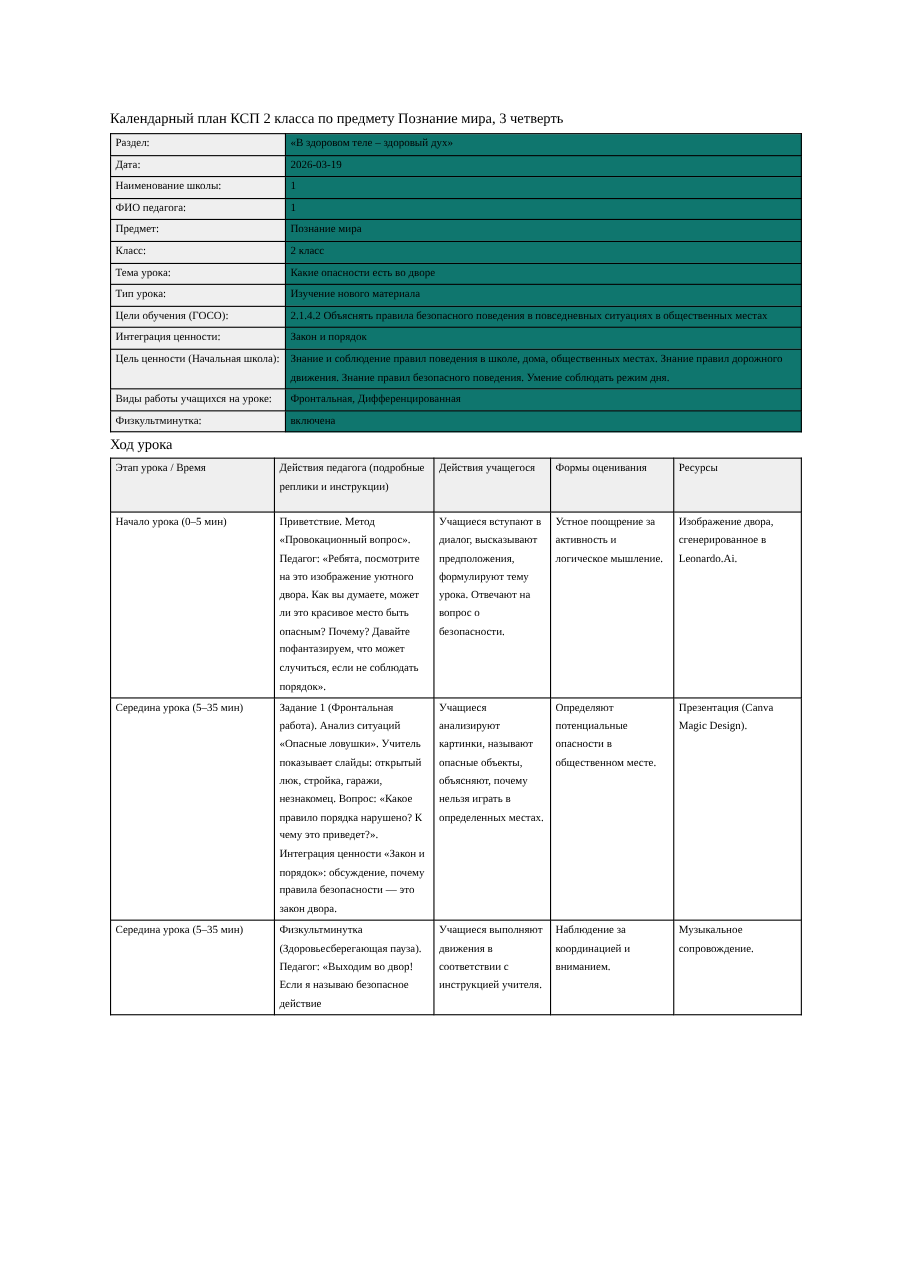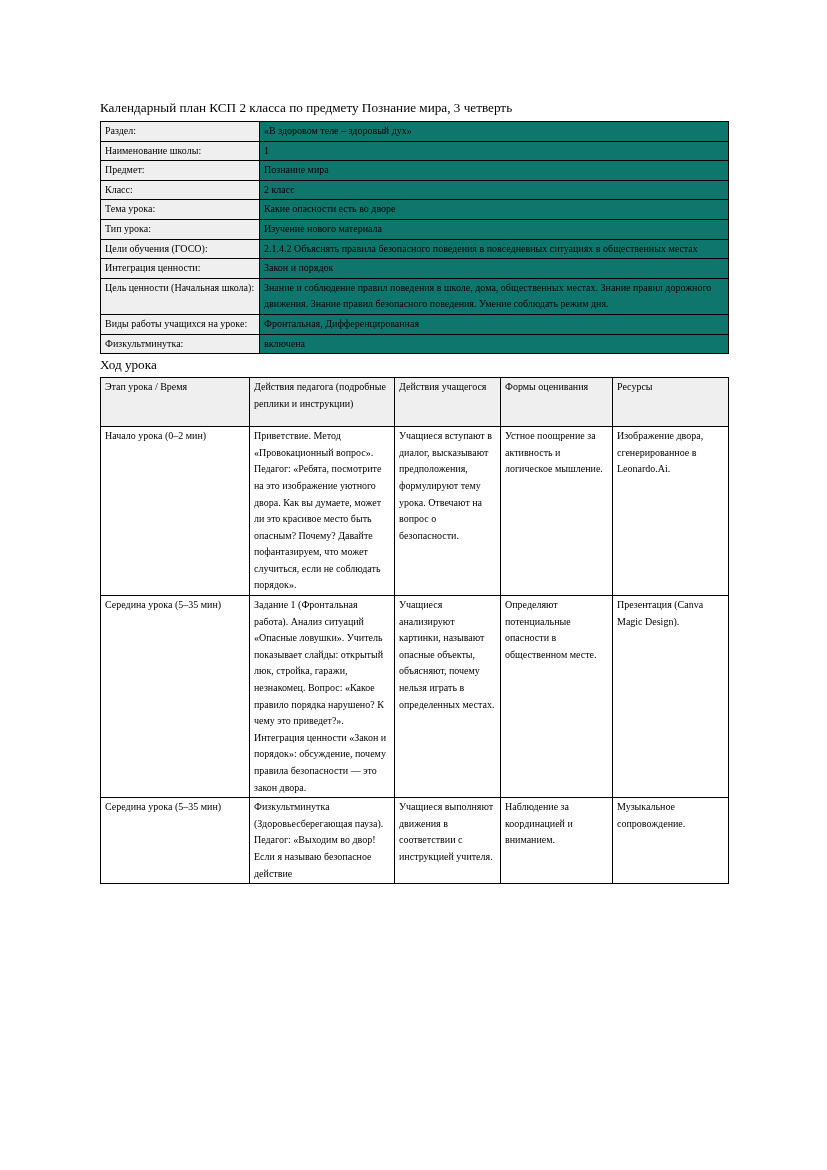--- a/index.html
+++ b/index.html
@@ -89,21 +89,29 @@
     <colgroup>
         <col class="c1">
         <col class="c2">
       </colgroup>
     <tbody>
       <tr>
         <td class="label">Раздел:</td>
         <td class="value">«В здоровом теле – здоровый дух»</td>
       </tr>
       <tr>
+        <td class="label">Дата:</td>
+        <td class="value">2026-03-19</td>
+      </tr>
+      <tr>
         <td class="label">Наименование школы:</td>
+        <td class="value">1</td>
+      </tr>
+      <tr>
+        <td class="label">ФИО педагога:</td>
         <td class="value">1</td>
       </tr>
       <tr>
         <td class="label">Предмет:</td>
         <td class="value">Познание мира</td>
       </tr>
       <tr>
         <td class="label">Класс:</td>
         <td class="value">2 класс</td>
       </tr>
@@ -152,21 +160,21 @@
       <tr>
         <td>Этап урока / Время</td>
         <td>Действия педагога (подробные реплики и инструкции)</td>
         <td>Действия учащегося</td>
         <td>Формы оценивания</td>
         <td>Ресурсы</td>
       </tr>
     </thead>
     <tbody>
       <tr>
-        <td>Начало урока (0–2 мин)</td>
+        <td>Начало урока (0–5 мин)</td>
         <td>Приветствие. Метод «Провокационный вопрос». Педагог: «Ребята, посмотрите на это изображение уютного двора. Как вы думаете, может ли это красивое место быть опасным? Почему? Давайте пофантазируем, что может случиться, если не соблюдать порядок».</td>
         <td>Учащиеся вступают в диалог, высказывают предположения, формулируют тему урока. Отвечают на вопрос о безопасности.</td>
         <td>Устное поощрение за активность и логическое мышление.</td>
         <td>Изображение двора, сгенерированное в Leonardo.Ai.</td>
       </tr>
       <tr>
         <td>Середина урока (5–35 мин)</td>
         <td>Задание 1 (Фронтальная работа). Анализ ситуаций «Опасные ловушки». Учитель показывает слайды: открытый люк, стройка, гаражи, незнакомец. Вопрос: «Какое правило порядка нарушено? К чему это приведет?». Интеграция ценности «Закон и порядок»: обсуждение, почему правила безопасности — это закон двора.</td>
         <td>Учащиеся анализируют картинки, называют опасные объекты, объясняют, почему нельзя играть в определенных местах.</td>
         <td>Определяют потенциальные опасности в общественном месте.</td>

